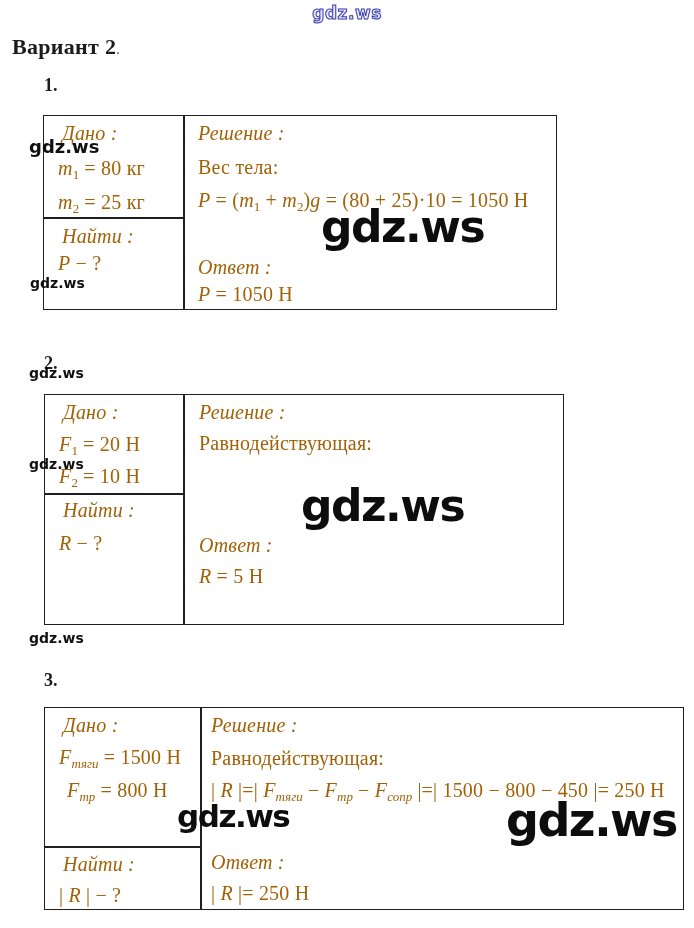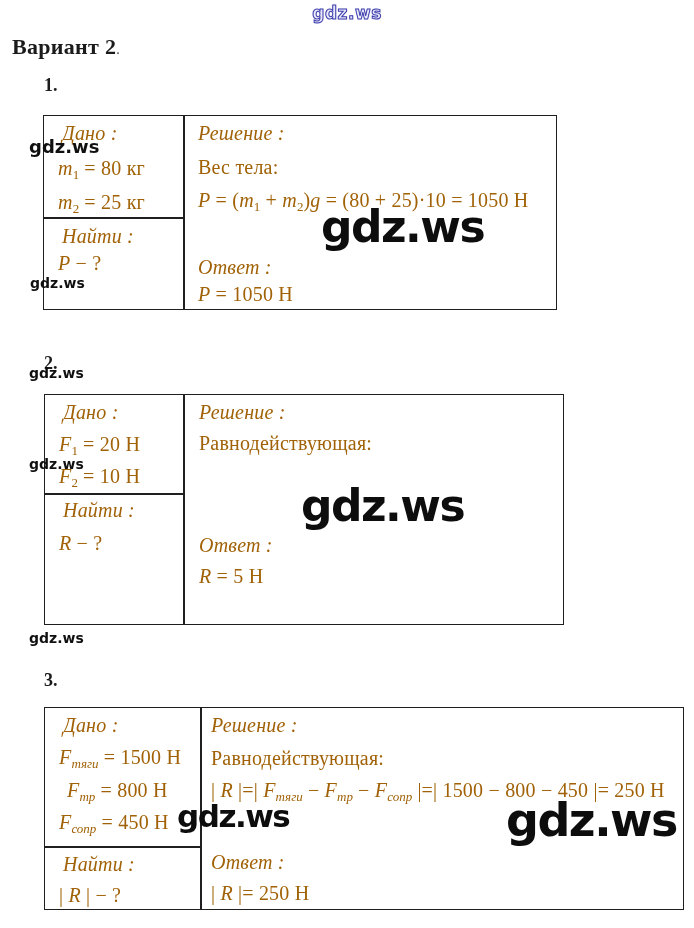--- a/index.html
+++ b/index.html
@@ -66,21 +66,20 @@
     <div class="line it" style="left:154px;top:139px;">Ответ :</div>
     <div class="line" style="left:154px;top:170px;"><span class="seg-i">R</span><span> = 5 Н</span></div>
   </div>
 
   <div class="ptable" style="left:44px;top:707px;width:638px;height:201px;">
     <div class="vdiv" style="left:155px;"></div>
     <div class="hdiv" style="top:138px;width:155px;"></div>
     <div class="line it" style="left:18px;top:6px;">Дано :</div>
     <div class="line" style="left:14px;top:38px;"><span class="seg-i">F</span><span class="seg-subi">тяги</span><span> = 1500 Н</span></div>
     <div class="line" style="left:14px;top:71px;margin-left:8px;"><span class="seg-i">F</span><span class="seg-subi">тр</span><span> = 800 Н</span></div>
-    <div class="line" style="left:14px;top:103px;"><span class="seg-i">F</span><span class="seg-subi">сопр</span><span> = 450 Н</span></div>
     <div class="line it" style="left:18px;top:145px;">Найти :</div>
     <div class="line" style="left:14px;top:176px;"><span>| </span><span class="seg-i">R</span><span> | − ?</span></div>
     <div class="line it" style="left:166px;top:6px;">Решение :</div>
     <div class="line" style="left:166px;top:39px;">Равнодействующая:</div>
     <div class="line" style="left:166px;top:71px;"><span>| </span><span class="seg-i">R</span><span> |=| </span><span class="seg-i">F</span><span class="seg-subi">тяги</span><span> − </span><span class="seg-i">F</span><span class="seg-subi">тр</span><span> − </span><span class="seg-i">F</span><span class="seg-subi">сопр</span><span> |=| 1500 − 800 − 450 |= 250 Н</span></div>
     <div class="line it" style="left:166px;top:143px;">Ответ :</div>
     <div class="line" style="left:166px;top:174px;"><span>| </span><span class="seg-i">R</span><span> |= 250 Н</span></div>
   </div>
 
   <div class="wm wm-top">gdz.ws</div>

